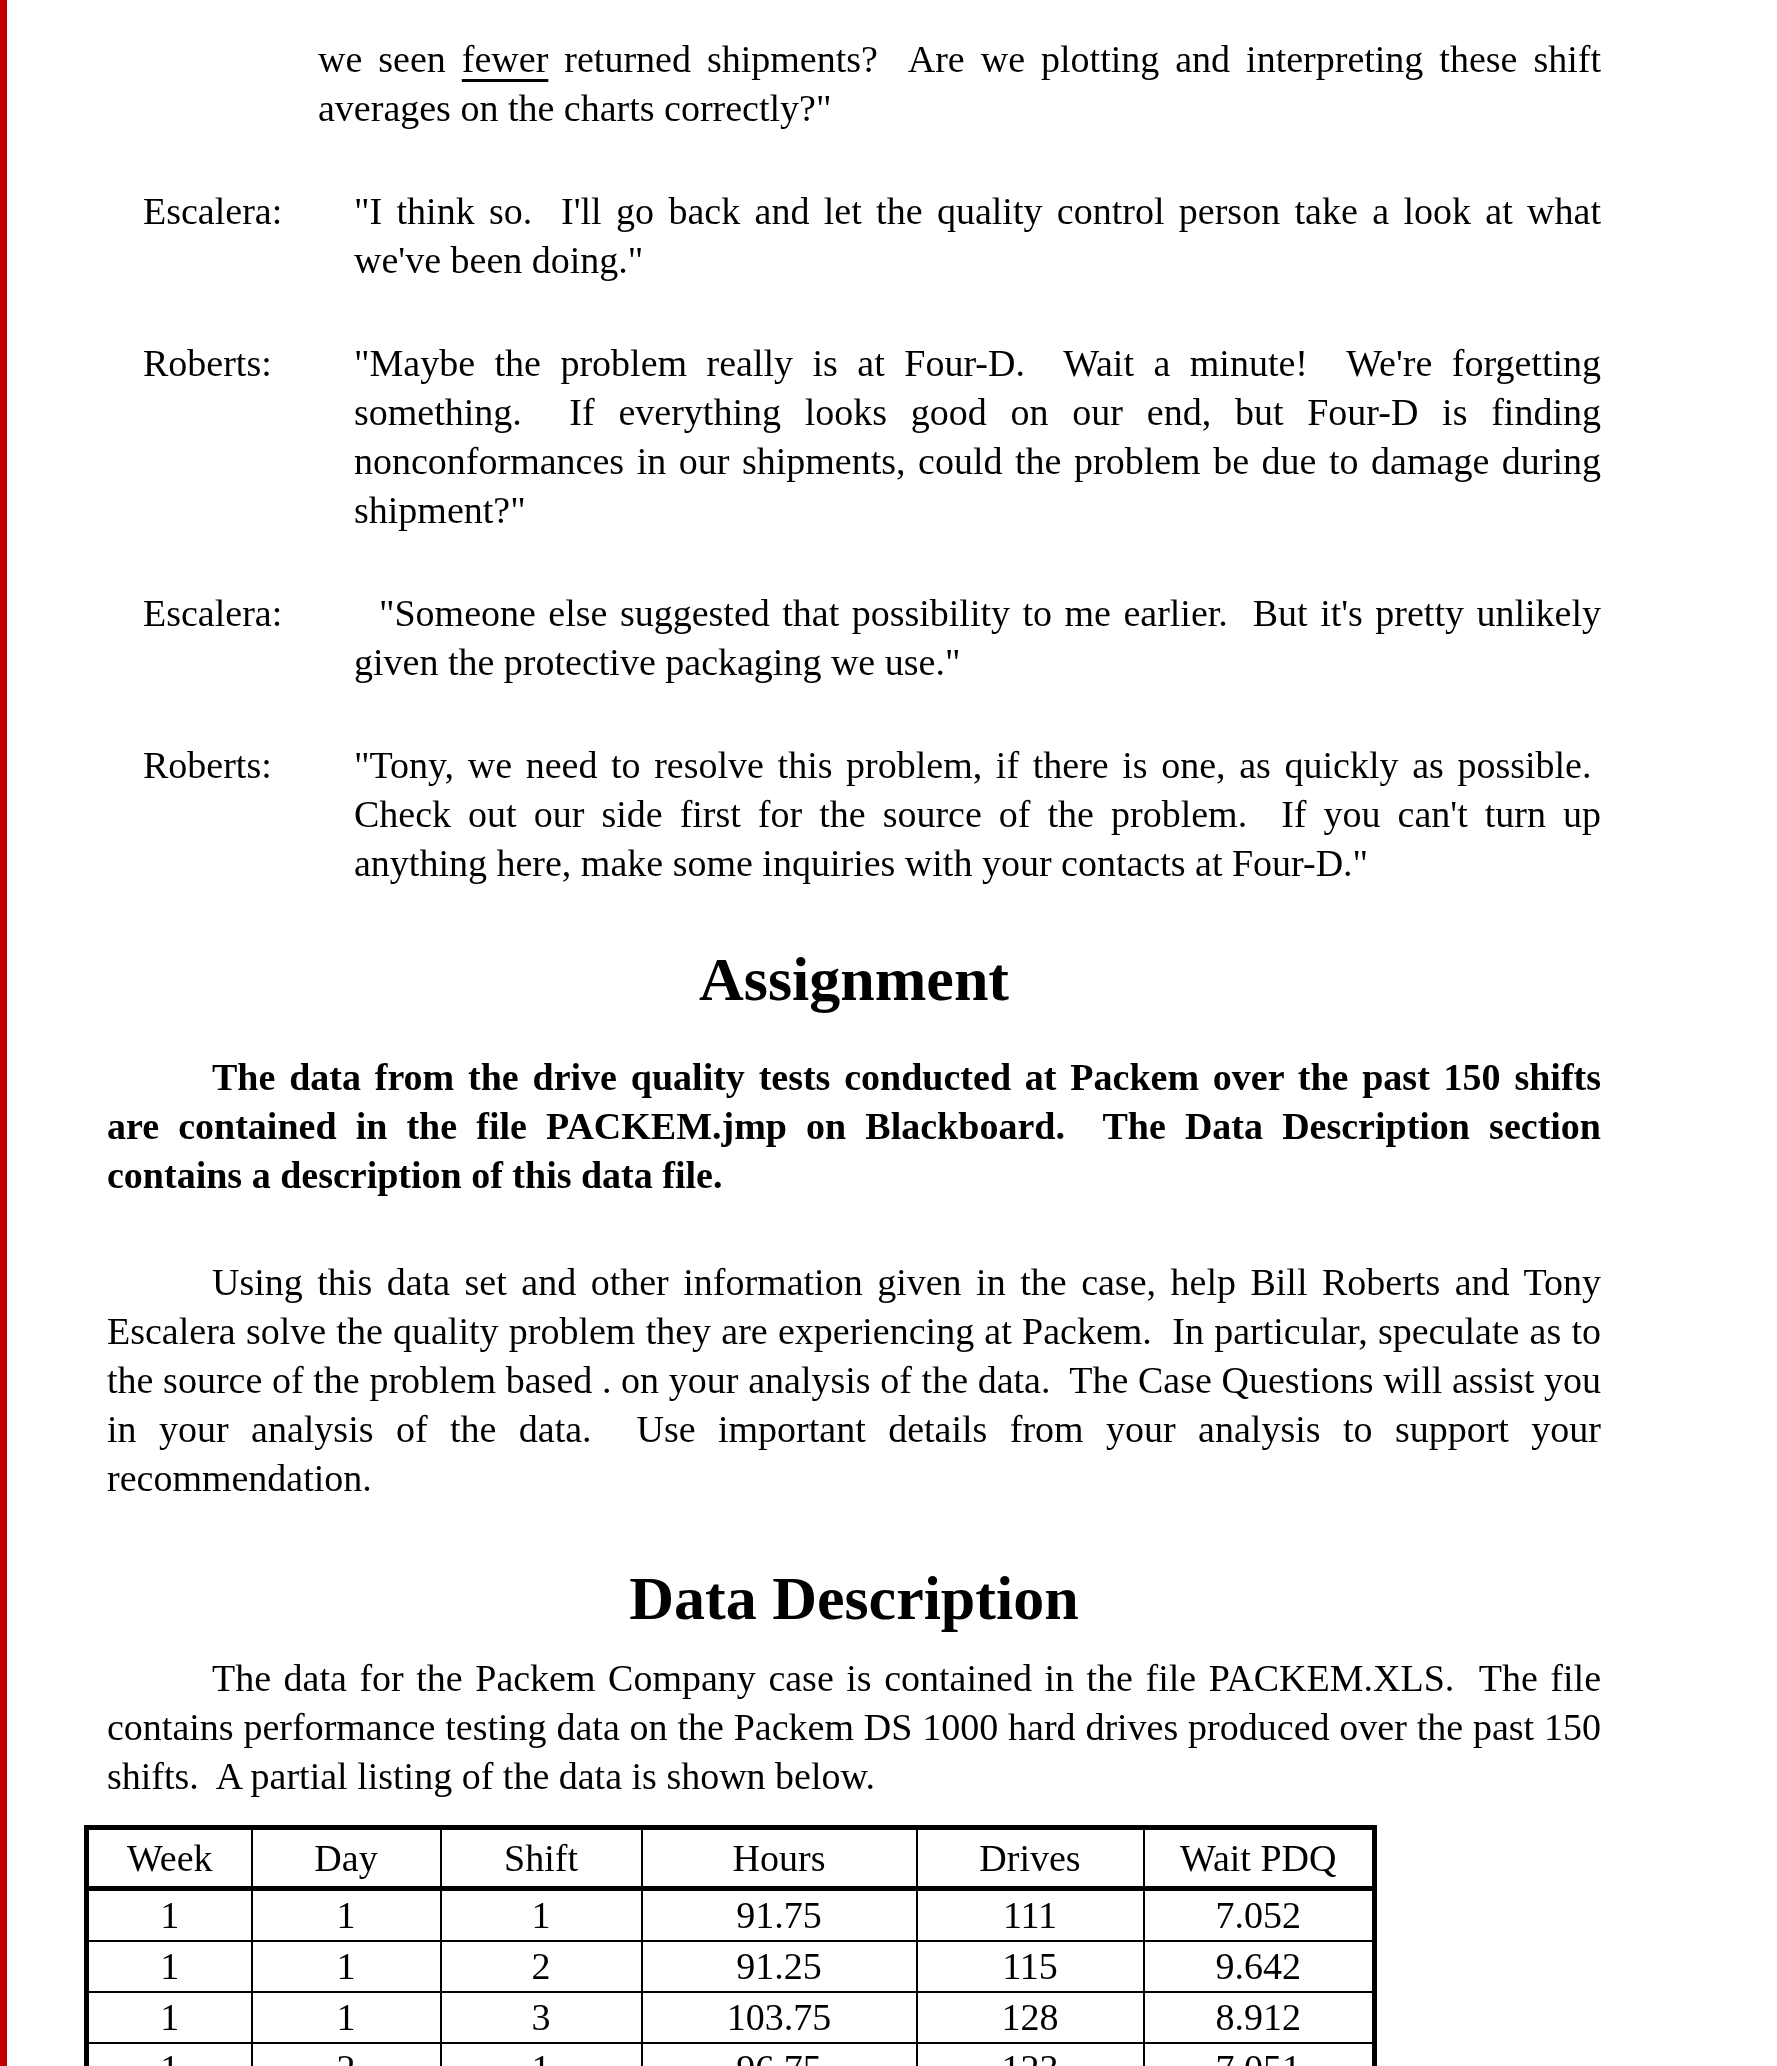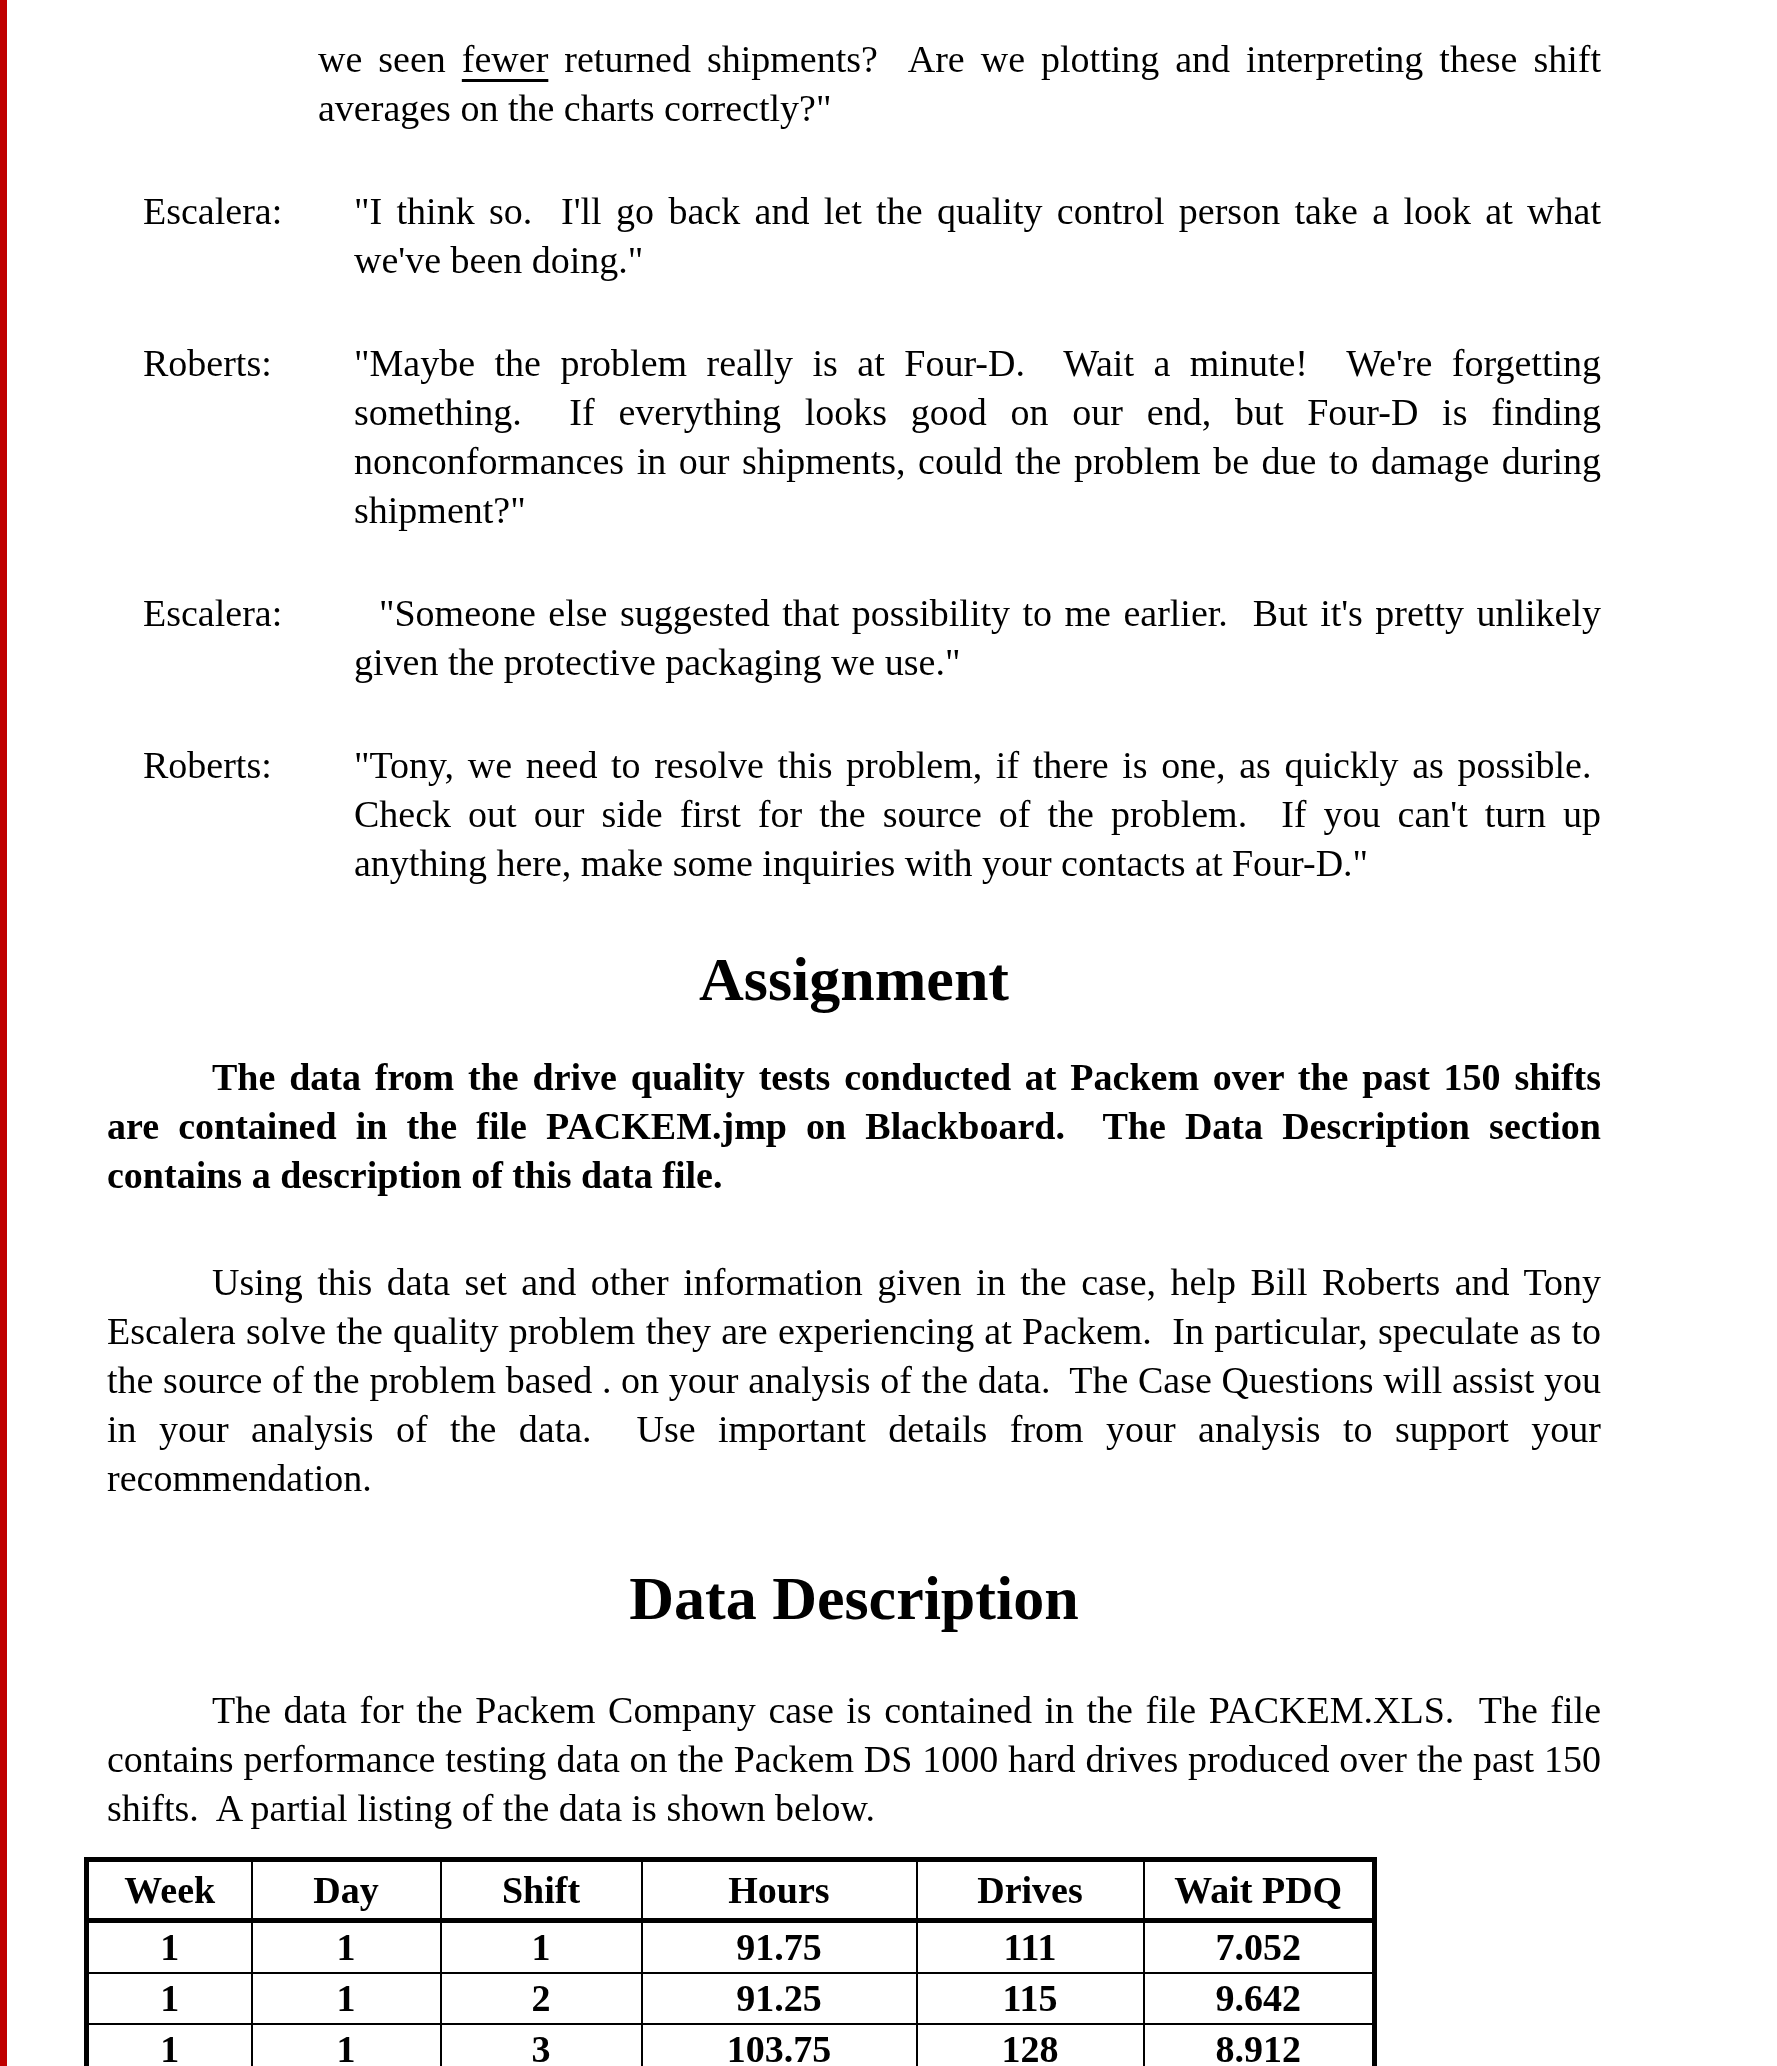--- a/index.html
+++ b/index.html
@@ -17,40 +17,40 @@
 
   .continuation { margin-left: 211px; text-align: justify; margin-bottom: 54px; }
   .underline-word { text-decoration: underline; text-decoration-thickness: 2.9px; text-underline-offset: 6.6px; }
 
   .dialogue { display: flex; margin-bottom: 54px; }
   .speaker { flex: 0 0 211px; margin-left: 36px; }
   .quote { flex: 1 1 auto; text-align: justify; }
 
   .section-heading { font-size: 62px; line-height: 74px; font-weight: bold; text-align: center; }
   .heading-assignment { margin-top: 50px; margin-bottom: 37px; font-family: Liberation Serif, serif; }
-  .heading-datadesc { margin-top: 58px; margin-bottom: 51px; text-align: center; }
+  .heading-datadesc { margin-top: 58px; margin-bottom: 19px; text-align: center; }
 
   .body-para { text-align: justify; text-indent: 105px; }
   .para-a1 { margin-bottom: 58px; font-weight: bold; }
   .para-a2 { margin-bottom: 0; }
   .para-dd { margin-bottom: 24px; }
 
   table.data-table {
     border-collapse: collapse;
     table-layout: fixed;
     width: 1288px;
     margin-left: -23px;
     border: 5px solid #000;
     border-bottom-width: 7.4px;
   }
   .data-table th, .data-table td {
     border: 2.5px solid #000;
     text-align: center;
     vertical-align: middle;
-    font-weight: bold;
+    font-weight: normal;
     padding: 0;
     overflow: hidden;
   }
   .data-table thead th { height: 61px; border-bottom: 5.4px solid #000; }
   .data-table tbody td { height: 49px; }
 </style>
 </head>
 <body>
 
 <div class="page">

